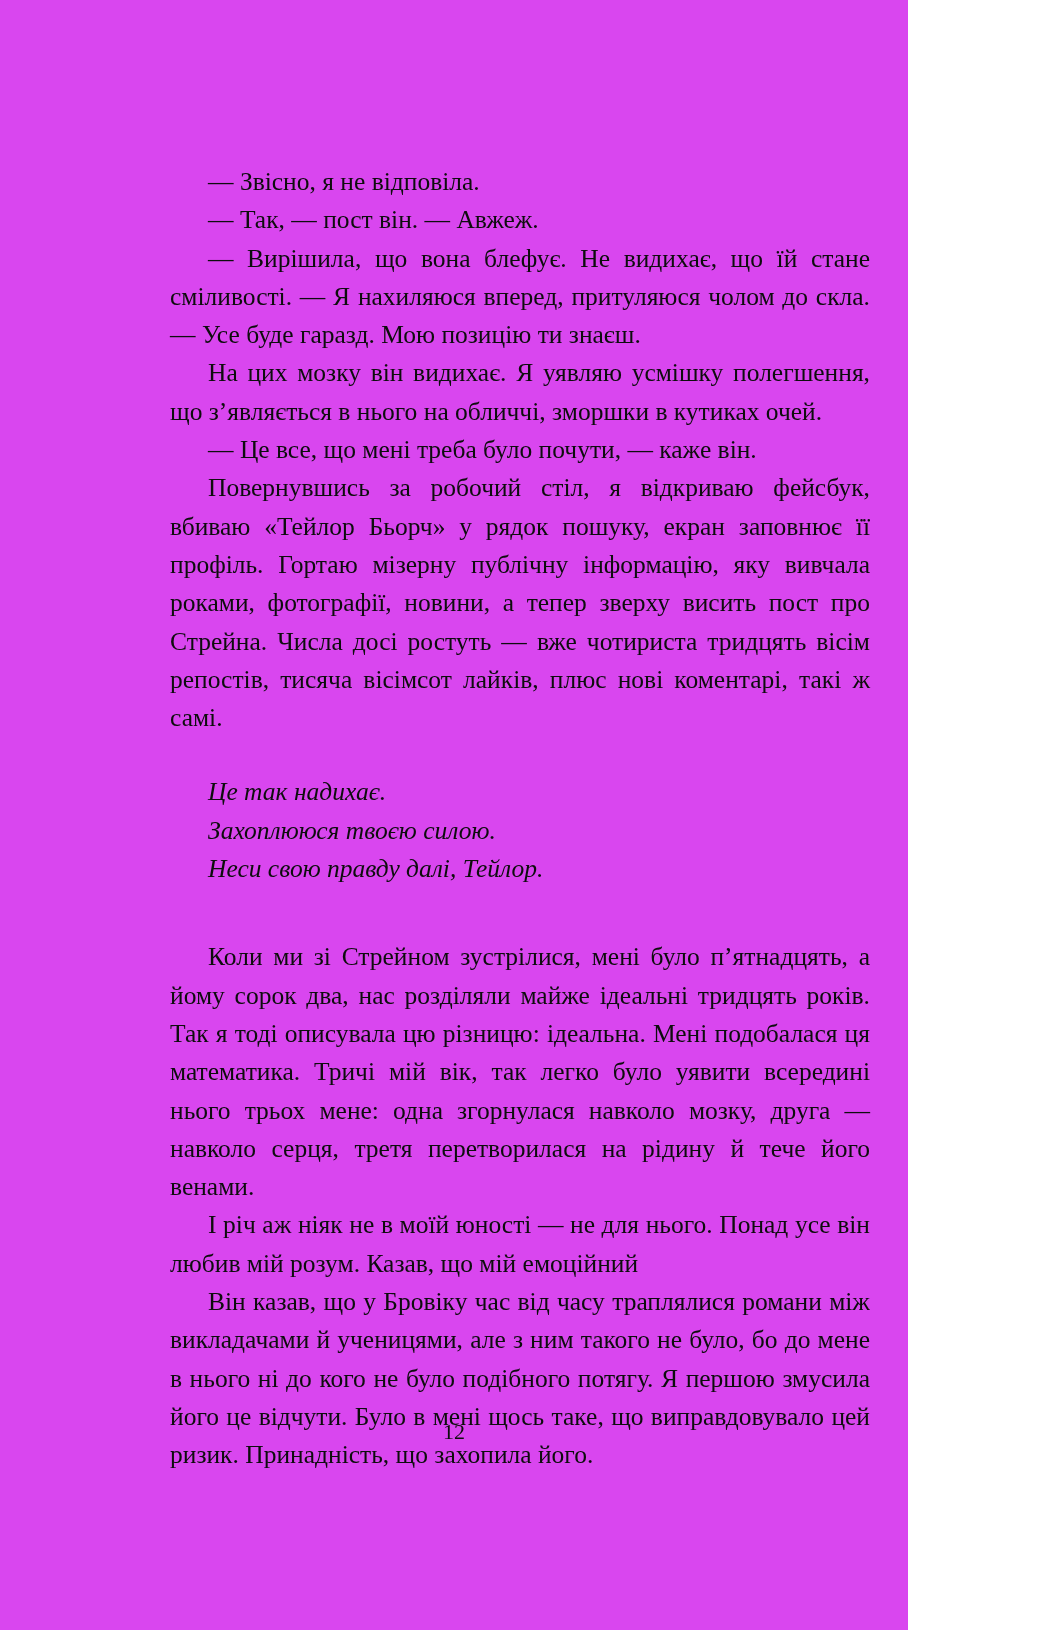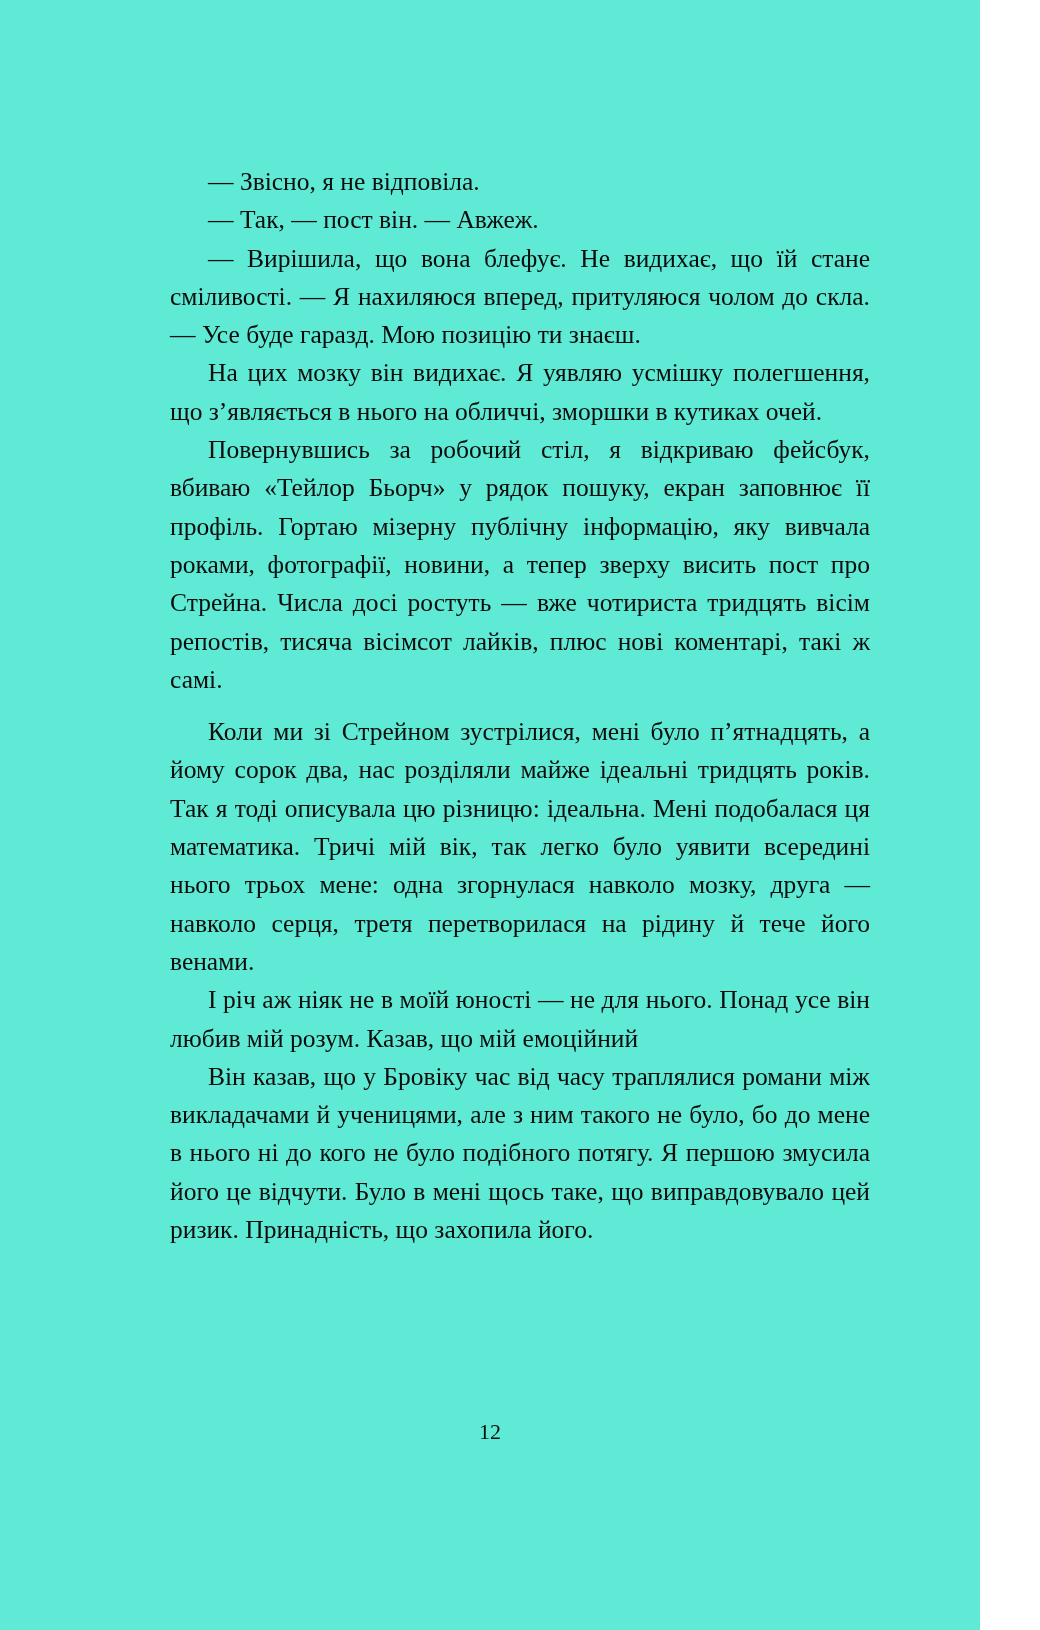--- a/index.html
+++ b/index.html
@@ -8,24 +8,24 @@
     background: #ffffff;
   }
   body {
     width: 1040px;
     height: 1630px;
     font-family: "Liberation Serif", "DejaVu Serif", serif;
     color: #0d0d0d;
   }
   .page {
     position: relative;
-    width: 980px;
+    width: 908px;
     height: 1630px;
     box-sizing: border-box;
-    background: #5eead4;
+    background: #d946ef;
     overflow: hidden;
   }
   .text-block {
     position: absolute;
     left: 170px;
     top: 163px;
     width: 700px;
   }
   p.para {
     margin: 0;
@@ -67,22 +67,28 @@
 </head>
 <body>
 
 <div class="page">
   <div class="text-block">
 
     <p class="para dialogue">— Звісно, я не відповіла.</p>
     <p class="para dialogue">— Так, — пост він. — Авжеж.</p>
     <p class="para dialogue">— Вирішила, що вона блефує. Не видихає, що їй стане сміливості. — Я нахиляюся вперед, притуляюся чолом до скла. — Усе буде гаразд. Мою позицію ти знаєш.</p>
     <p class="para">На цих мозку він видихає. Я уявляю усмішку полегшення, що з’являється в нього на обличчі, зморшки в кутиках очей.</p>
+    <p class="para dialogue">— Це все, що мені треба було почути, — каже він.</p>
     <p class="para">Повернувшись за робочий стіл, я відкриваю фейсбук, вбиваю «Тейлор Бьорч» у рядок пошуку, екран заповнює її профіль. Гортаю мізерну публічну інформацію, яку вивчала роками, фотографії, новини, а тепер зверху висить пост про Стрейна. Числа досі ростуть — вже чотириста тридцять вісім репостів, тисяча вісімсот лайків, плюс нові коментарі, такі ж самі.</p>
 
+    <div class="quote-block">
+      <p class="quote-line">Це так надихає.</p>
+      <p class="quote-line">Захоплююся твоєю силою.</p>
+      <p class="quote-line">Неси свою правду далі, Тейлор.</p>
+    </div>
 
     <div class="gap-after-quote"></div>
 
     <p class="para">Коли ми зі Стрейном зустрілися, мені було п’ятнадцять, а йому сорок два, нас розділяли майже ідеальні тридцять років. Так я тоді описувала цю різницю: ідеальна. Мені подобалася ця математика. Тричі мій вік, так легко було уявити всередині нього трьох мене: одна згорнулася навколо мозку, друга — навколо серця, третя перетворилася на рідину й тече його венами.</p>
     <p class="para">І річ аж ніяк не в моїй юності — не для нього. Понад усе він любив мій розум. Казав, що мій емоційний</p>
     <p class="para">Він казав, що у Бровіку час від часу траплялися романи між викладачами й ученицями, але з ним такого не було, бо до мене в нього ні до кого не було подібного потягу. Я першою змусила його це відчути. Було в мені щось таке, що виправдовувало цей ризик. Принадність, що захопила його.</p>
 
   </div>
 
   <div class="page-number">12</div>

